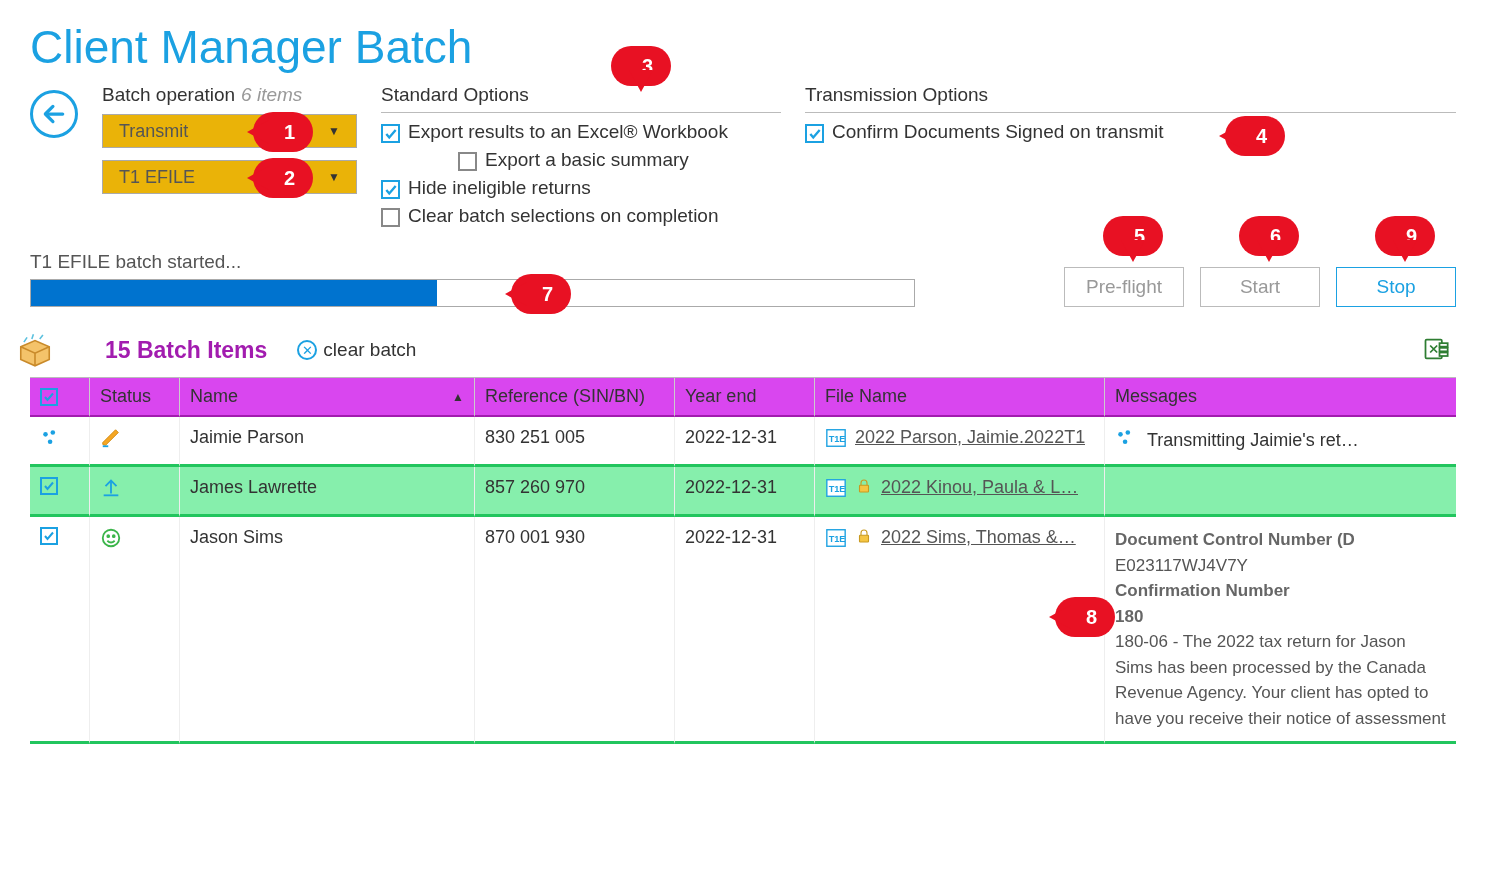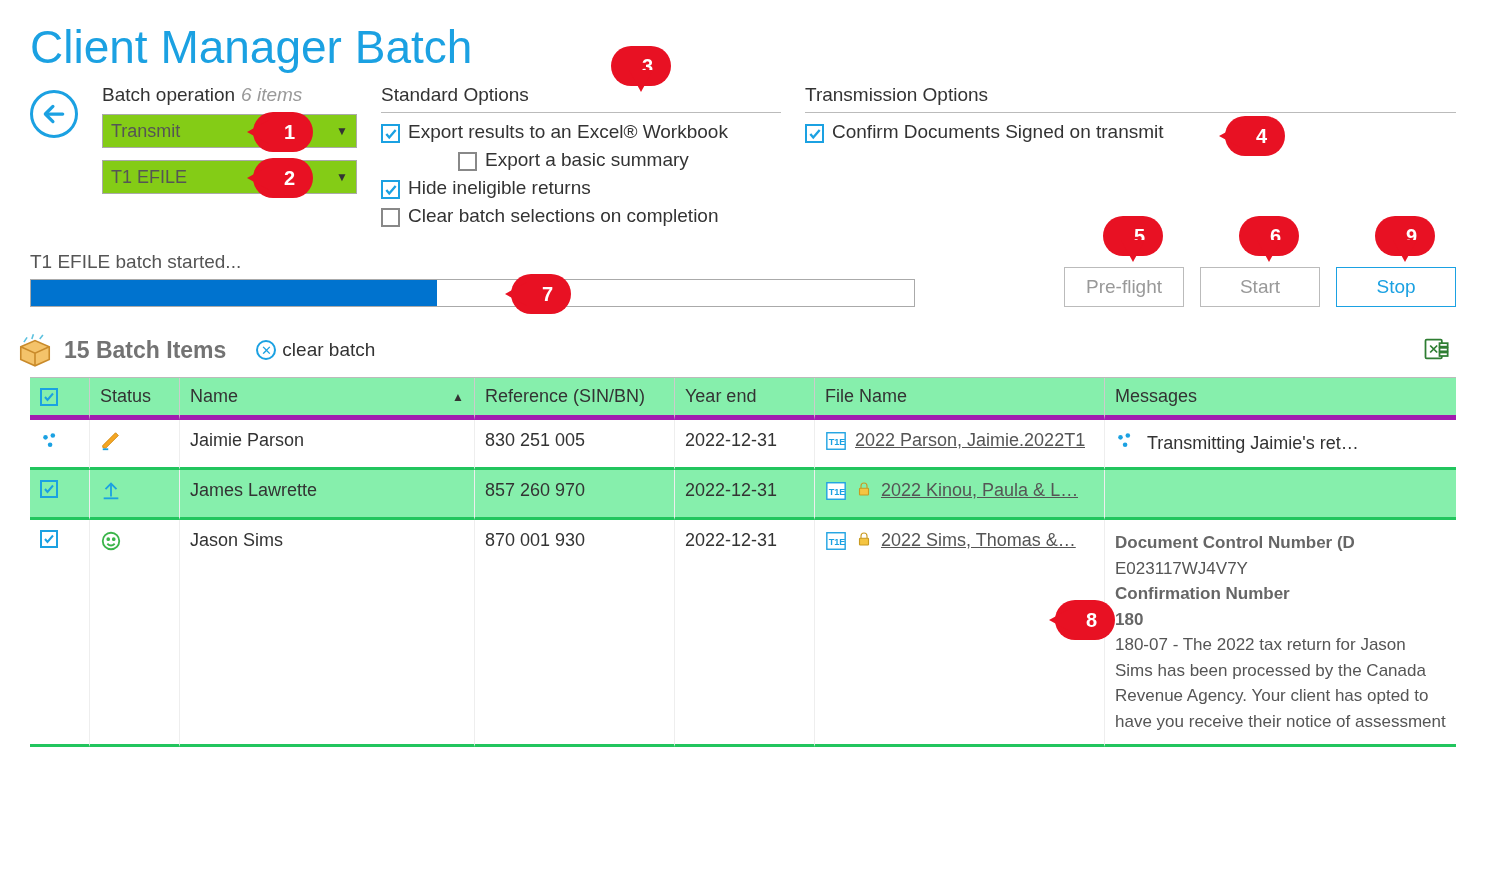--- a/index.html
+++ b/index.html
@@ -31,22 +31,22 @@
   .col-trans { flex: 1 1 auto; }
   .section-label-row {
     display: flex; align-items: baseline; gap: 6px;
     font-size: 19px; color: #333; margin-bottom: 8px;
     border-bottom: 1px solid #bbb; padding-bottom: 6px;
   }
   .section-label-row.noborder { border-bottom: none; padding-bottom: 0; }
   .muted { color: #999; font-style: italic; }
   .dropdown {
     border: 1px solid #aaa; height: 34px; display: flex; align-items: center;
-    padding: 0 8px; font-size: 18px; color: #555; justify-content: space-between;
-    margin-bottom: 12px; background: #84cc16;
+    padding: 0 16px; font-size: 18px; color: #555; justify-content: space-between;
+    margin-bottom: 12px; background: #eab308;
   }
   .chev { font-size: 12px; color: #333; }
   .chk-row {
     display: flex; align-items: flex-end; gap: 8px; font-size: 19px; color: #333;
     margin-bottom: 6px;
   }
   .chk-row.indent { margin-left: 30px; padding-left: 47px; }
   .chk {
     width: 19px; height: 19px; border: 2px solid #888; display: inline-flex;
     align-items: center; justify-content: center; flex: 0 0 auto;
@@ -89,40 +89,40 @@
   }
   .callout.down::before {
     left: 50%; top: auto; bottom: -18px; transform: translateX(-50%);
     border: 12px solid transparent; border-top-color: #e81123;
     border-top-width: 22px;
   }
 
   .batch-header {
     display: flex; align-items: center; gap: 10px; margin-top: 24px;
   }
-  .batch-title { font-size: 23px; font-weight: 700; color: #737373; }
+  .batch-title { font-size: 23px; font-weight: 700; color: #a21caf; margin-left: 41px; }
   .clear-link { display: inline-flex; align-items: center; gap: 6px; color: #333; font-size: 19px; }
   .clear-icon {
     width: 20px; height: 20px; border: 2px solid #1ba1e2; border-radius: 50%;
     display: inline-flex; align-items: center; justify-content: center;
     color: #1ba1e2; font-size: 13px; line-height: 1;
   }
   .excel-icon { margin-left: auto; padding-right: 6px; }
 
   .grid {
     margin-top: 8px; border-top: 1px solid #bbb;
   }
   .grid-head, .grid-row {
     display: grid;
     grid-template-columns: 60px 90px 295px 200px 140px 290px 1fr;
     align-items: stretch;
   }
   .grid-head .cell {
-    border-right: 1px solid #ccc; border-bottom: 5px solid #a21caf;
-    padding: 8px 10px; font-size: 18px; color: #333; background: #86efac;
+    border-right: 1px solid #ccc; border-bottom: 2px solid #a21caf;
+    padding: 8px 10px; font-size: 18px; color: #333; background: #d946ef;
     display: flex; align-items: center; gap: 6px;
   }
   .grid-head .cell:last-child { border-right: none; }
   .grid-body { max-height: 430px; overflow-y: scroll; }
   .grid-row .cell {
     border-right: 1px solid #eee; border-bottom: 3px solid #22c55e;
     padding: 10px 10px; font-size: 18px; color: #333;
     display: flex; align-items: flex-start; gap: 8px;
   }
   .grid-row .cell:last-child { border-right: none; }
@@ -418,21 +418,21 @@
               </svg>
           </span>
           <span class="file-link">2022 Sims, Thomas &amp;…</span>
         </div>
         <div class="cell rel">
           <div class="msg-block">
             <div class="bold">Document Control Number (D</div>
             <div>E023117WJ4V7Y</div>
             <div class="bold">Confirmation Number</div>
             <div class="bold">180</div>
-            <div>180-07 - The 2022 tax return for Jason Sims has been processed by the Canada Revenue Agency. Your client has opted to have you receive their notice of assessment</div>
+            <div>180-06 - The 2022 tax return for Jason Sims has been processed by the Canada Revenue Agency. Your client has opted to have you receive their notice of assessment</div>
           </div>
           <div class="callout" style="left:-50px; top:80px;">8</div>
         </div>
       </div>
 
     </div>
   </div>
 
 </div>
 

